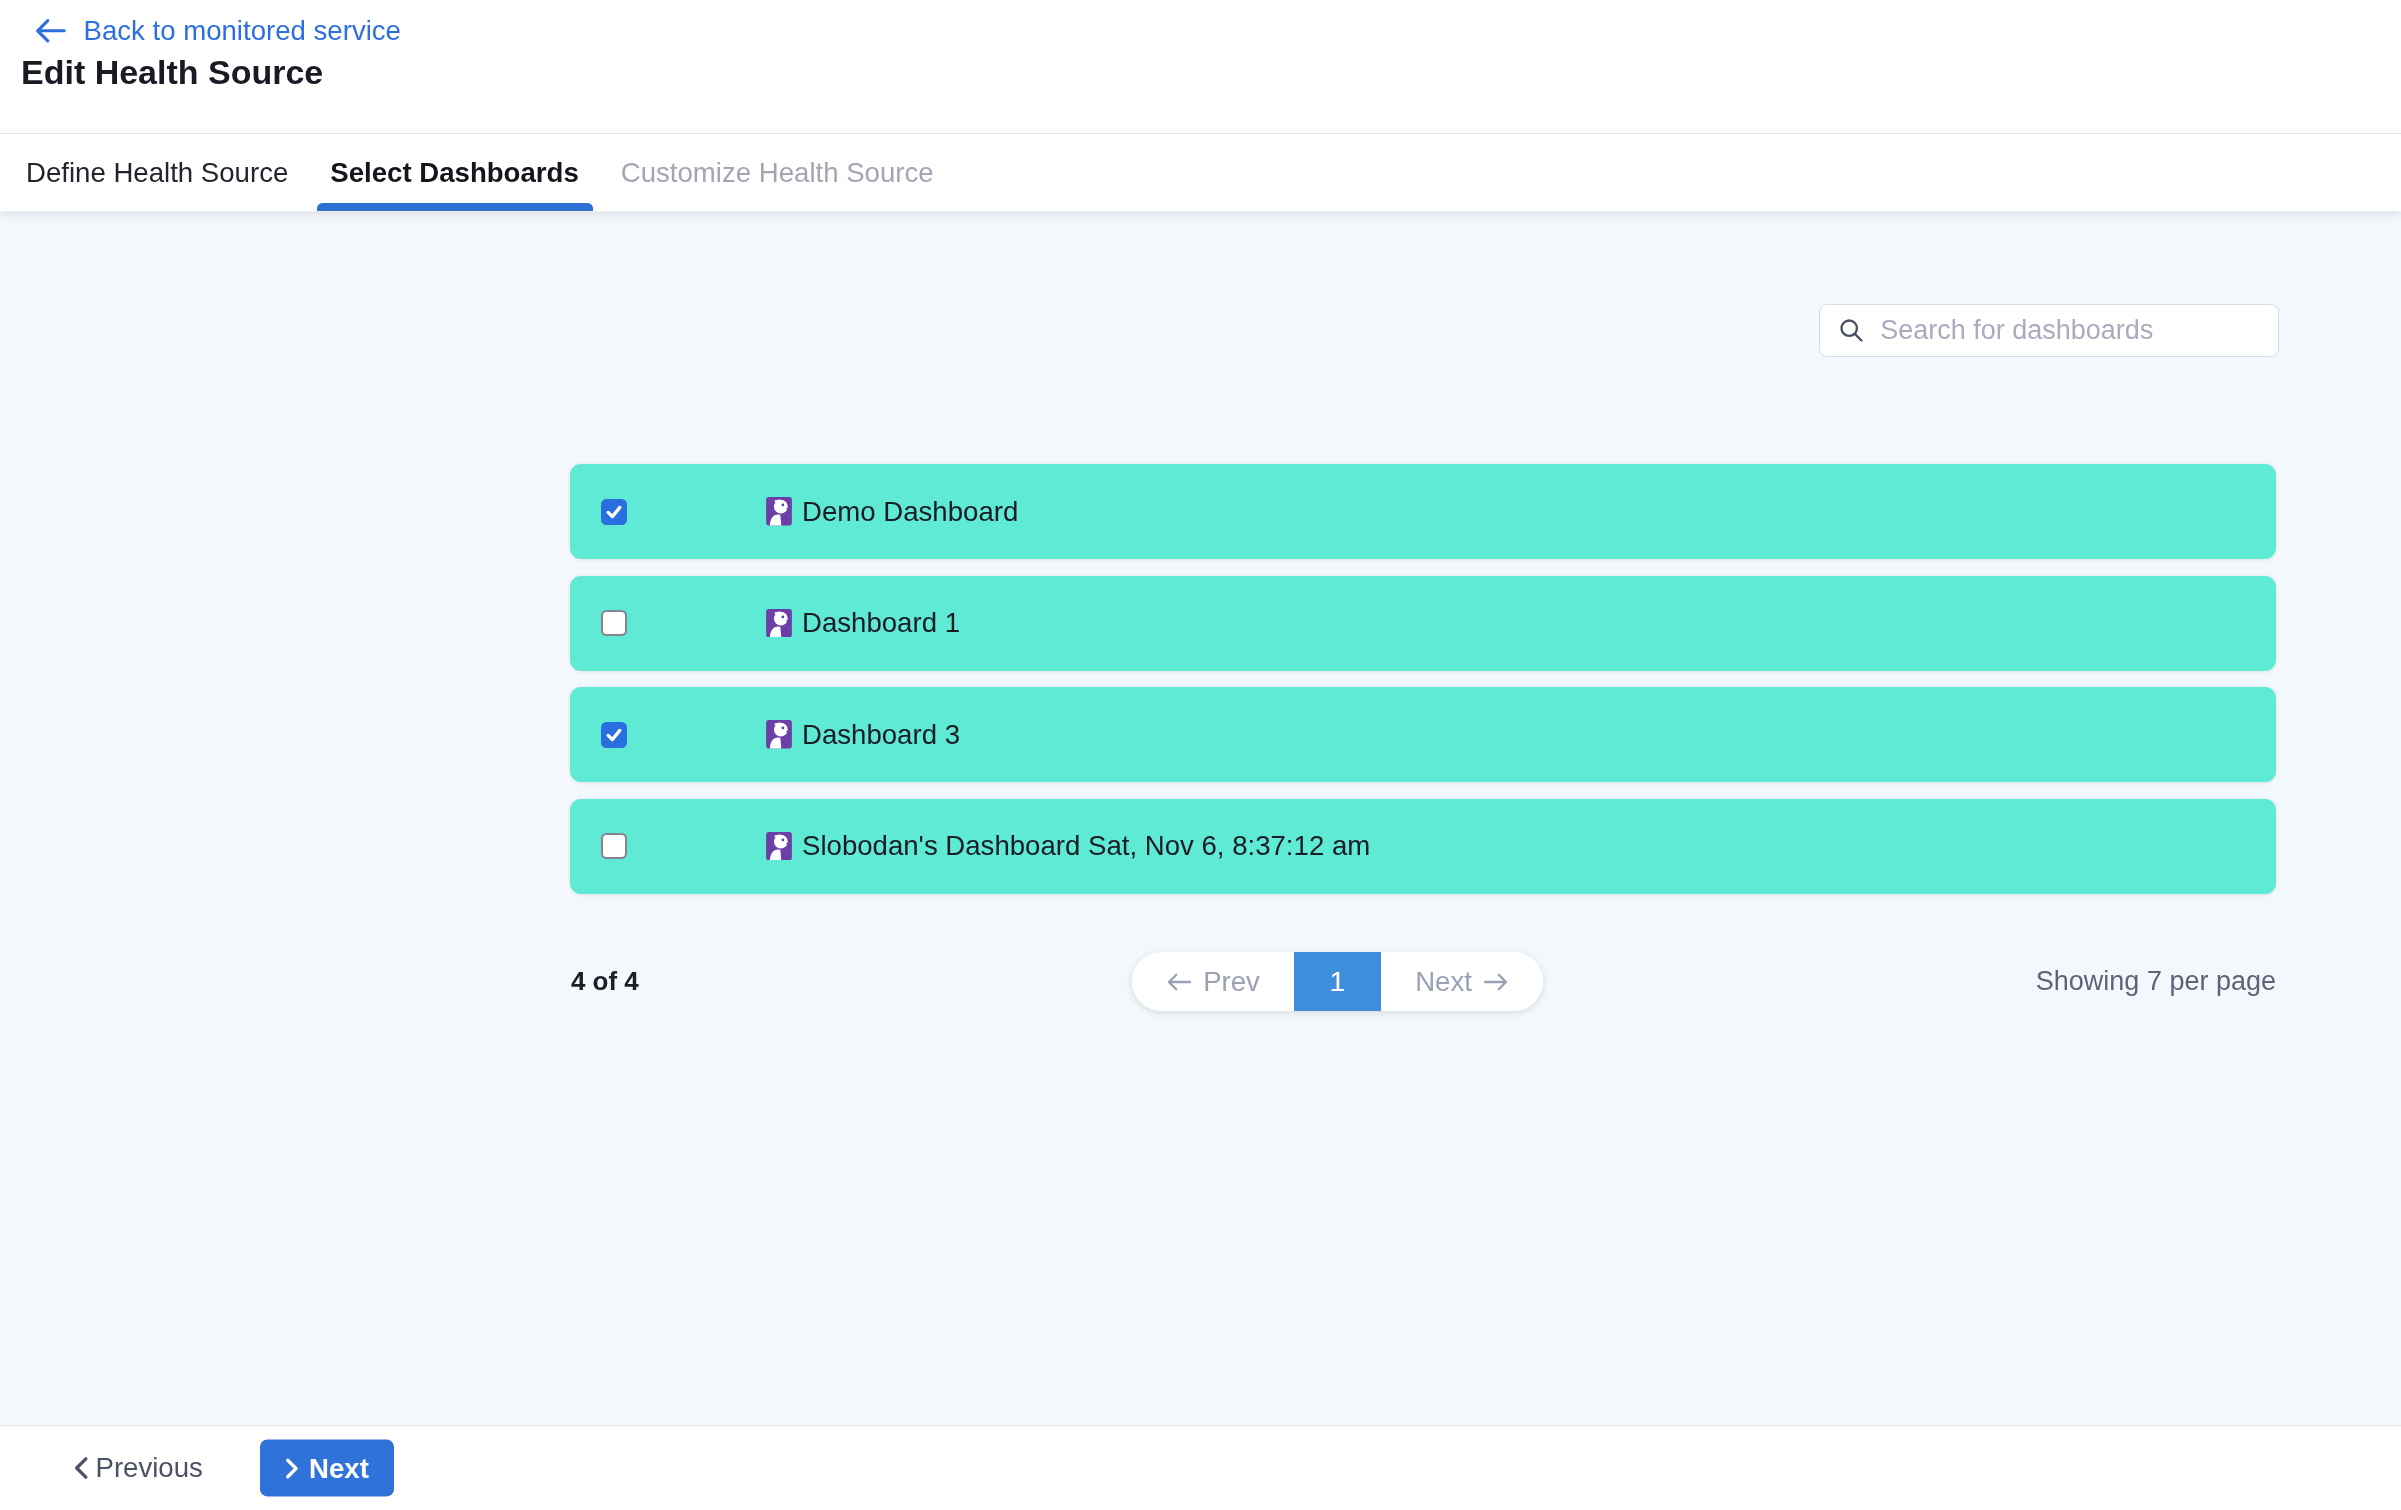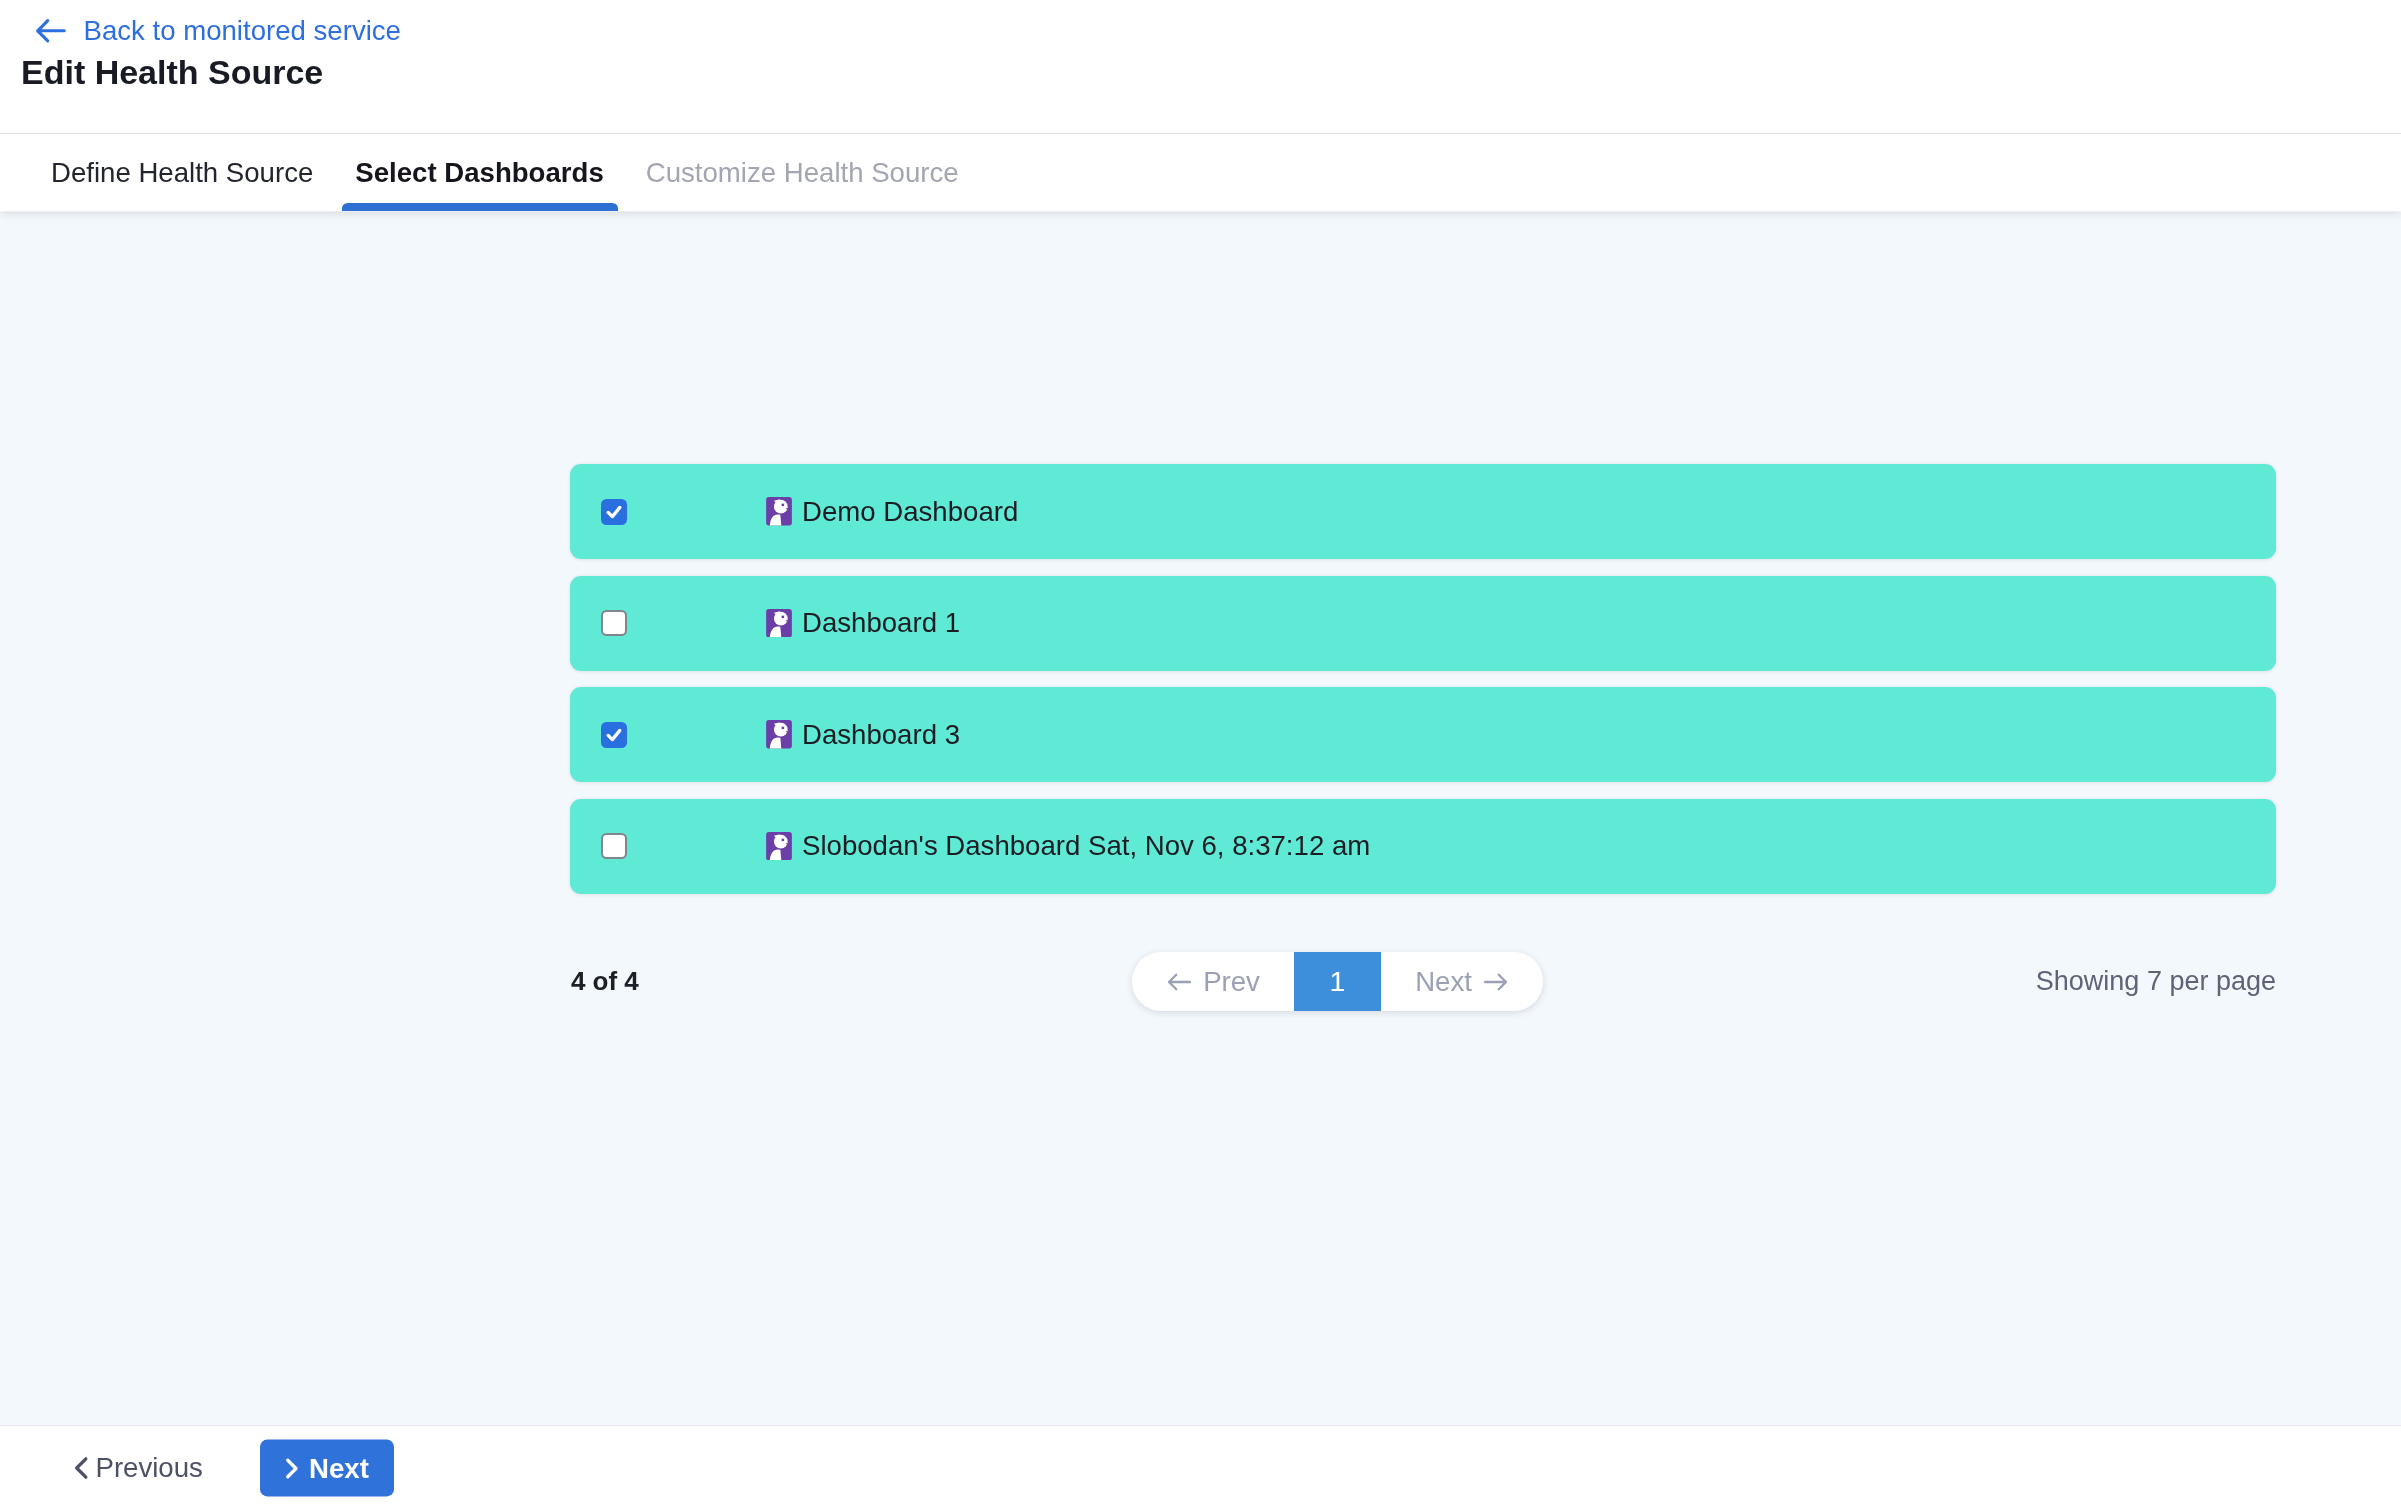--- a/index.html
+++ b/index.html
@@ -22,21 +22,21 @@
   .page-title {
     position: absolute; top: 53px; left: 21px;
     font-size: 34px; font-weight: bold; color: #191b24;
   }
 
   
   .tabbar {
     position: absolute; top: 133px; left: 0; right: 0; height: 78px;
     background: #fff; border-top: 0.9px solid #dde0e8;
     box-shadow: 0 3.7px 8.3px rgba(96,97,112,0.16);
-    display: flex; align-items: stretch; padding-left: 51px; gap: 42px;
+    display: flex; align-items: stretch; padding-left: 26px; gap: 42px;
     z-index: 3;
   }
   .tab {
     position: relative; display: flex; align-items: center;
     font-size: 27.6px; color: #22242e; cursor: pointer; white-space: nowrap;
   }
   .tab.active { font-weight: bold; color: #15161d; }
   .tab.active::after {
     content: ""; position: absolute; left: -13.8px; right: -13.8px; bottom: 0;
     height: 8.3px; background: #2e6fd4; border-radius: 5.5px 5.5px 0 0;
@@ -150,20 +150,27 @@
 </div>
 
 <div class="tabbar">
   <div class="tab">Define Health Source</div>
   <div class="tab active">Select Dashboards</div>
   <div class="tab disabled">Customize Health Source</div>
 </div>
 
 <div class="content">
 
+  <div class="search-box">
+    <svg width="29" height="29" viewBox="0 0 32 32">
+      <circle cx="13.5" cy="13.5" r="8.5" stroke="#4a4e63" stroke-width="2.6" fill="none"></circle>
+      <line x1="20" y1="20" x2="27" y2="27" stroke="#4a4e63" stroke-width="2.6" stroke-linecap="round"></line>
+    </svg>
+    <input type="text" value="" placeholder="Search for dashboards" style="">
+  </div>
 
   <div class="list-title">DATADOG DASHBOARDS</div>
   <div class="manual-query-link">+ Manually input query</div>
 
   <div class="rows">
 
     <div class="dash-row">
       <div class="cb checked">
         <svg width="20" height="20" viewBox="0 0 24 24">
             <path d="M5 12.5 L10 17.5 L19 6.5" stroke="#fff" stroke-width="4" fill="none" stroke-linecap="round" stroke-linejoin="round"></path>

